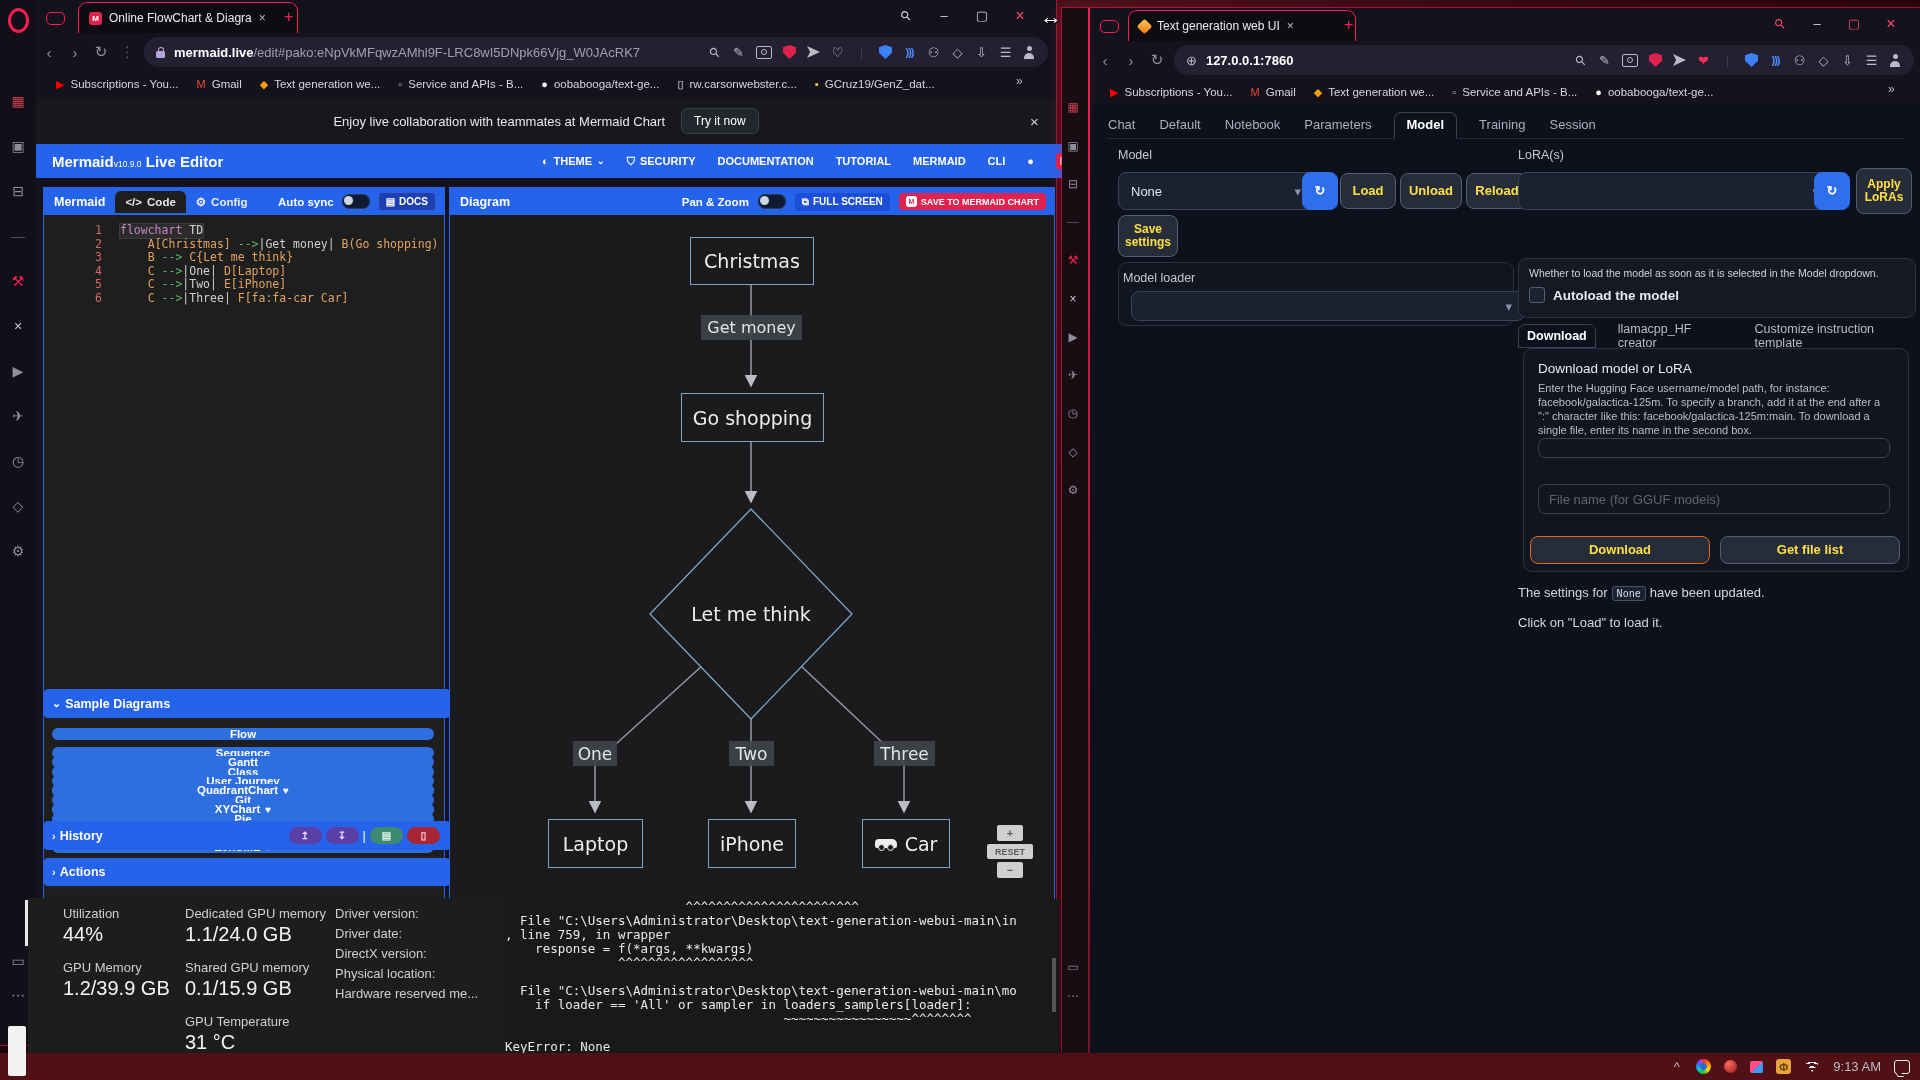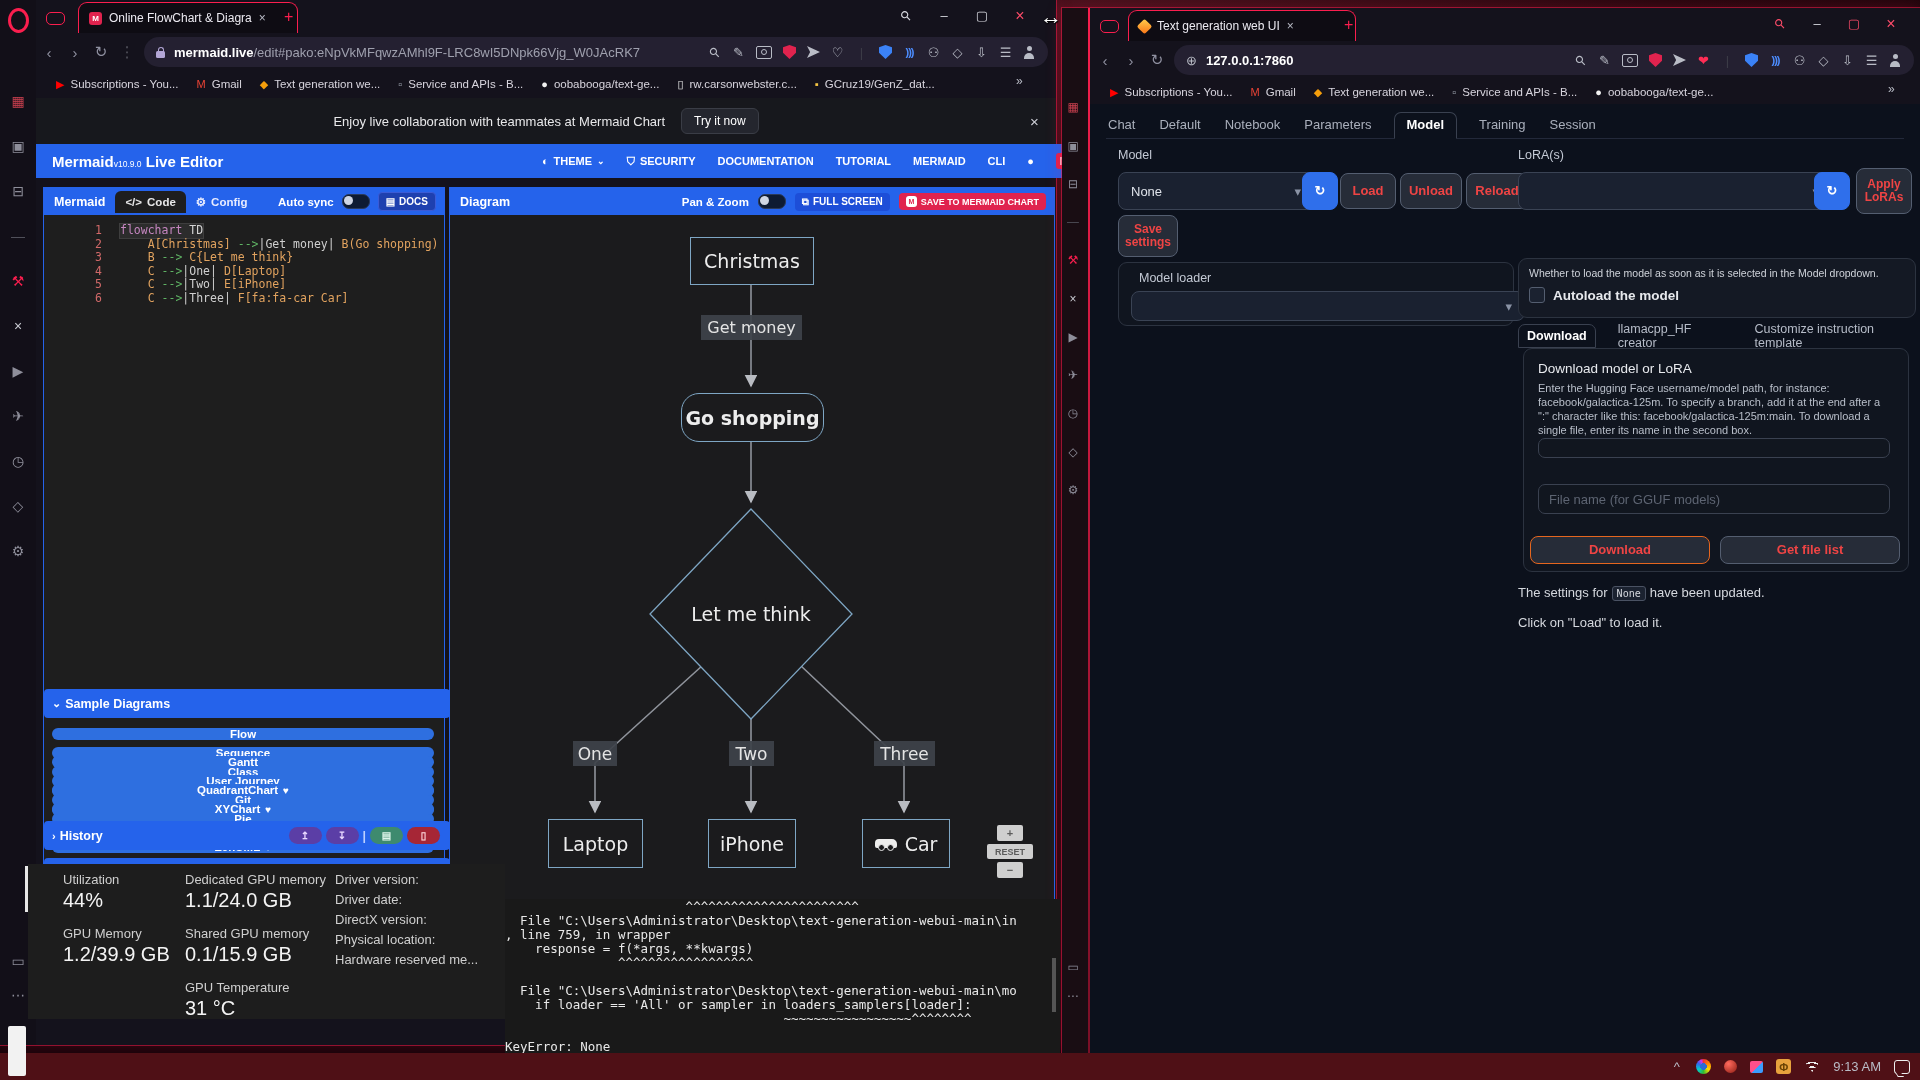--- a/index.html
+++ b/index.html
@@ -78,21 +78,21 @@
   .zbtn{position:absolute;background:#cfcfcf;color:#5c5c5c;font-size:11px;font-weight:bold;display:flex;align-items:center;justify-content:center;border-radius:2px;}
   .car-ico{width:22px;height:9px;background:#ededed;border-radius:4px 5px 2px 2px;position:relative;margin-right:8px;display:inline-block;}
   .car-ico::before{content:"";position:absolute;left:3px;bottom:-3px;width:5px;height:5px;border-radius:50%;background:#1b1b1d;border:1.5px solid #ededed;}
   .car-ico::after{content:"";position:absolute;right:3px;bottom:-3px;width:5px;height:5px;border-radius:50%;background:#1b1b1d;border:1.5px solid #ededed;}
   
   .wtabs{position:absolute;display:flex;align-items:flex-end;gap:20px;border-bottom:1px solid #23293a;}
   .wtab{color:#aab0bc;font-size:13px;padding:4px 2px 6px;}
   .wtab.active{color:#fff;border:1px solid #3a4150;border-bottom:1px solid #0c111c;border-radius:7px 7px 0 0;background:#0c111c;padding:4px 12px 6px;margin-bottom:-1px;font-weight:bold;}
   .glabel{position:absolute;color:#c3c9d4;font-size:12.5px;}
   .gdd{position:absolute;background:#1a2130;border:1px solid #3a4354;border-radius:8px;color:#dfe3ea;font-size:13px;display:flex;align-items:center;justify-content:space-between;padding:0 12px;}
-  .gbtn{position:absolute;background:#262c38;border:1px solid #545e70;border-radius:8px;color:#ef4444;font-weight:bold;font-size:13px;display:flex;align-items:center;justify-content:center;text-align:center;line-height:1.1;}
+  .gbtn{position:absolute;background:#262c38;border:1px solid #545e70;border-radius:8px;color:#fde047;font-weight:bold;font-size:13px;display:flex;align-items:center;justify-content:center;text-align:center;line-height:1.1;}
   .gblue{background:#2f6feb;border-color:#2f6feb;color:#fff;}
   .gpanel{position:absolute;border:1px solid #2c3340;border-radius:9px;background:#10151f;}
   .stabs{position:absolute;display:flex;align-items:center;gap:14px;}
   .stab{color:#b6bcc8;font-size:12.5px;padding:4px 8px;}
   .stab.active{color:#fff;border:1px solid #3a4150;border-radius:7px 7px 0 0;background:#0c111c;font-weight:bold;}
   .ginput{position:absolute;background:#11161f;border:1px solid #3a4150;border-radius:7px;color:#dfe3ea;font-size:13px;padding:0 10px;font-family:"Liberation Sans",sans-serif;}
   .ginput::placeholder{color:#5d6472;}
   .chipcode{display:inline-block;font-family:"DejaVu Sans Mono",monospace;font-size:10px;border:1px solid #4a5263;background:#1b2230;border-radius:3px;padding:1px 4px;margin:0 4px;}
   .cbx{width:14px;height:14px;background:#1b2230;border:1px solid #545e70;border-radius:3px;display:inline-block;}
   
@@ -427,21 +427,21 @@
           <line x1="301" y1="252" x2="301" y2="314" marker-end="url(#ah)"></line>
           <polyline points="253,477 145,575 145,624" marker-end="url(#ah)"></polyline>
           <line x1="301" y1="531" x2="301" y2="624" marker-end="url(#ah)"></line>
           <polyline points="350,477 454,575 454,624" marker-end="url(#ah)"></polyline>
         </g>
         <polygon points="301,321 402,426 301,531 200,426" fill="#1b1b1d" stroke="#7ea6c4" stroke-width="1.3"></polygon>
       </svg>
 
       <div class="node" style="left:240px;top:49px;width:122px;height:46px;text-align:center;">Christmas</div>
       <div class="chip" style="left:251px;top:127px;width:101px;height:25px;">Get money</div>
-      <div class="node" style="left:231px;top:205px;width:141px;height:47px;border-radius:18px;font-weight:bold;">Go shopping</div>
+      <div class="node" style="left:231px;top:205px;width:141px;height:47px;border-radius:0;">Go shopping</div>
       <div class="dtext" style="left:231px;top:408px;width:140px;height:36px;">Let me think</div>
       <div class="chip" style="left:123px;top:553px;width:44px;height:25px;font-size:17px;">One</div>
       <div class="chip" style="left:279px;top:553px;width:45px;height:25px;font-size:17px;">Two</div>
       <div class="chip" style="left:424px;top:553px;width:61px;height:25px;font-size:17px;">Three</div>
       <div class="node" style="left:98px;top:631px;width:93px;height:47px;">Laptop</div>
       <div class="node" style="left:258px;top:631px;width:86px;height:47px;">iPhone</div>
       <div class="node" style="left:412px;top:631px;width:86px;height:47px;">
         <span class="car-ico"></span>
           <span>Car</span>
       </div>
@@ -597,21 +597,21 @@
         <span>None</span>
           <span style="color:#8a93a5;">▾</span>
       </div>
       <div class="gbtn gblue" style="left:212px;top:68px;width:34px;height:36px;">↻</div>
       <div class="gbtn" style="left:250px;top:69px;width:54px;height:34px;">Load</div>
       <div class="gbtn" style="left:310px;top:69px;width:60px;height:34px;">Unload</div>
       <div class="gbtn" style="left:376px;top:69px;width:60px;height:34px;">Reload</div>
       <div class="gbtn" style="left:28px;top:111px;width:54px;height:40px;font-size:12px;padding:0 2px;">Save settings</div>
 
       <div class="gpanel" style="left:28px;top:158px;width:394px;height:62px;">
-        <span class="glabel" style="left:20px;top:8px;position:absolute;">Model loader</span>
+        <span class="glabel" style="left:4px;top:8px;position:absolute;">Model loader</span>
         <div class="gdd" style="left:12px;top:28px;width:368px;height:28px;position:absolute;">
           <span></span>
             <span style="color:#8a93a5;">▾</span>
         </div>
       </div>
 
       <span class="glabel" style="left:428px;top:44px;">LoRA(s)</span>
       <div class="gdd" style="left:428px;top:68px;width:288px;height:36px;">
         <span></span>
           <span style="color:#8a93a5;">▾</span>
@@ -642,21 +642,21 @@
         <div class="gbtn" style="left:196px;top:187px;width:178px;height:26px;">Get file list</div>
       </div>
 
       <div style="position:absolute;left:428px;top:481px;color:#d5d8de;font-size:13px;">
         <span>The settings for</span><span class="chipcode">None</span><span>have been updated.</span>
       </div>
       <div style="position:absolute;left:428px;top:511px;color:#d5d8de;font-size:13px;">Click on "Load" to load it.</div>
     </div>
   </div>
 
-  <div class="abs" style="left:28px;top:864px;width:477px;height:155px;background:#1d1d1d;z-index:5;">
+  <div class="abs" style="left:28px;top:898px;width:477px;height:155px;background:#1d1d1d;z-index:5;">
     <div class="abs" style="left:-3px;top:2px;width:3px;height:46px;background:#e8e8e8;"></div>
     <div class="abs" style="left:35px;top:8px;">
         <div class="tm-group">
           <div class="tm-label">Utilization</div>
           <div class="tm-value">44%</div>
         </div>
         <div class="tm-group">
           <div class="tm-label">GPU Memory</div>
           <div class="tm-value">1.2/39.9 GB</div>
         </div>

